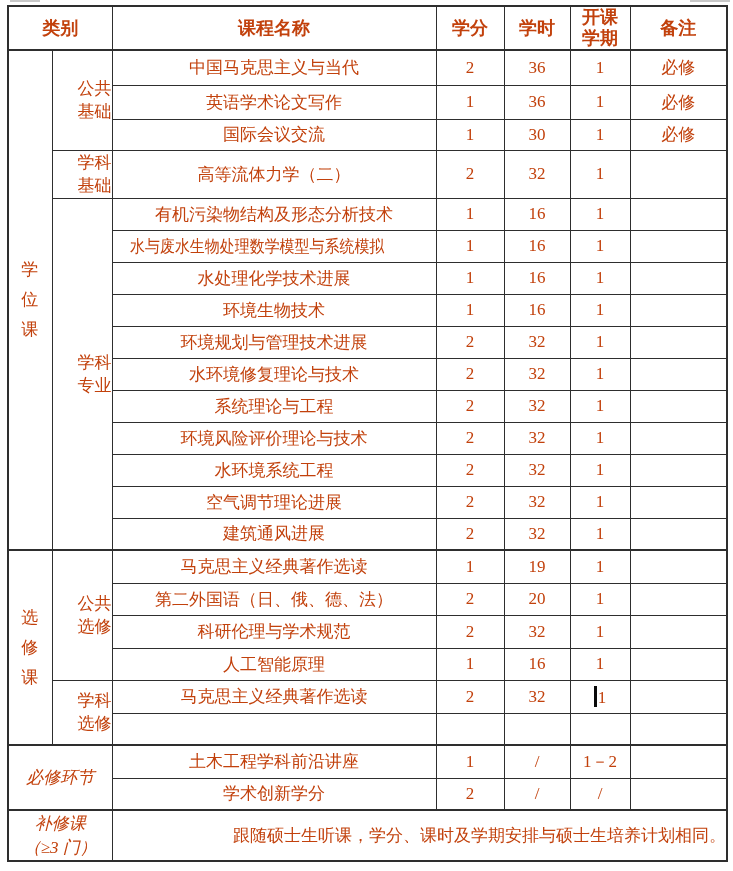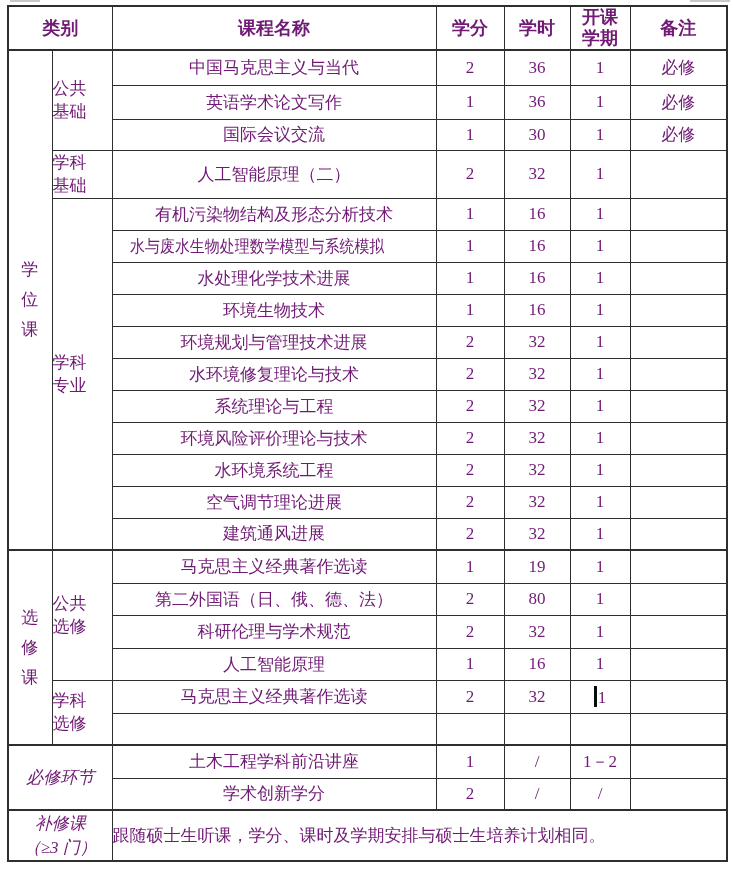--- a/index.html
+++ b/index.html
@@ -1,36 +1,36 @@
 <!DOCTYPE html>
 <html><head>
 <meta charset="utf-8">
 <style>
   html,body{margin:0;padding:0;background:#ffffff;}
   .page{position:relative;width:733px;height:871px;background:#ffffff;overflow:hidden;
-        font-family:"Liberation Serif","DejaVu Serif",serif;color:#701a75;}
+        font-family:"Liberation Serif","DejaVu Serif",serif;color:#c2410c;}
   .artifact{position:absolute;background:#c8c8c8;}
   .artifact.tl{left:10px;top:0;width:30px;height:2px;}
   .artifact.tr{left:690px;top:0;width:40px;height:2px;}
   table.curriculum{position:absolute;left:7px;top:5px;width:719px;
         border-collapse:collapse;table-layout:fixed;}
   table.curriculum td,table.curriculum th{
         border:1px solid #2e2e2e;padding:0;vertical-align:middle;
         font-size:17px;font-weight:normal;overflow:hidden;}
   
   table.curriculum{border:2px solid #2e2e2e;}
   tr.thick td{border-top-width:2px;margin-top:39px;}
   tr.header th{border-bottom-width:2px;font-family:"Liberation Sans","DejaVu Sans",sans-serif;
         font-weight:bold;font-size:18px;text-align:center;white-space:pre-line;line-height:21px;}
   td.name{text-align:center;padding-left:7px;}
   td.num{text-align:center;}
   td.cat{text-align:center;white-space:pre-line;line-height:30px;letter-spacing:1px;}
-  td.subcat{text-align:left;white-space:pre-line;line-height:23px;}
+  td.subcat{text-align:right;white-space:pre-line;line-height:23px;}
   td.catwide{text-align:center;white-space:pre-line;line-height:24px;font-style:italic;}
-  td.note-span{text-align:left;padding-left:10px;}
+  td.note-span{text-align:right;padding-left:10px;}
   .condensed{display:inline-block;transform:scaleX(0.88);transform-origin:0 50%;white-space:nowrap;}
   .caret{display:inline-block;width:3px;height:21px;background:#0a0a0a;
         vertical-align:-4px;margin-right:1px;}
 </style>
 </head>
 <body>
 
 <div class="page">
   <div class="artifact tl"></div>
   <div class="artifact tr"></div>
@@ -79,21 +79,21 @@
     <tr style="height:31px">
       <td class="name">国际会议交流</td>
       <td class="num">1</td>
       <td class="num">30</td>
       <td class="num">1</td>
       <td class="num">必修</td>
     </tr>
     <tr style="height:48px">
       <td class="subcat">学科
 基础</td>
-      <td class="name">人工智能原理（二）</td>
+      <td class="name">高等流体力学（二）</td>
       <td class="num">2</td>
       <td class="num">32</td>
       <td class="num">1</td>
       <td class="num"></td>
     </tr>
     <tr style="height:32px">
       <td class="subcat" rowspan="11">学科
 专业</td>
       <td class="name">有机污染物结构及形态分析技术</td>
       <td class="num">1</td>
@@ -180,21 +180,21 @@
 选修</td>
       <td class="name">马克思主义经典著作选读</td>
       <td class="num">1</td>
       <td class="num">19</td>
       <td class="num">1</td>
       <td class="num"></td>
     </tr>
     <tr style="height:32px">
       <td class="name">第二外国语（日、俄、德、法）</td>
       <td class="num">2</td>
-      <td class="num">80</td>
+      <td class="num">20</td>
       <td class="num">1</td>
       <td class="num"></td>
     </tr>
     <tr style="height:33px">
       <td class="name">科研伦理与学术规范</td>
       <td class="num">2</td>
       <td class="num">32</td>
       <td class="num">1</td>
       <td class="num"></td>
     </tr>

